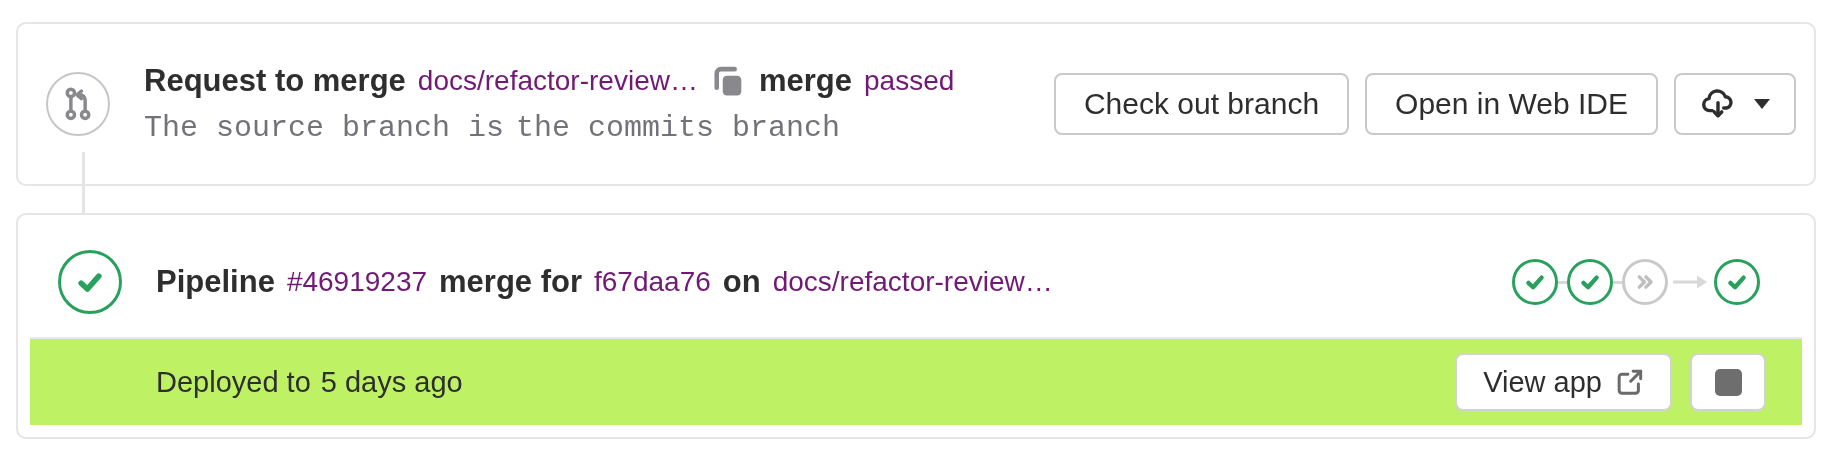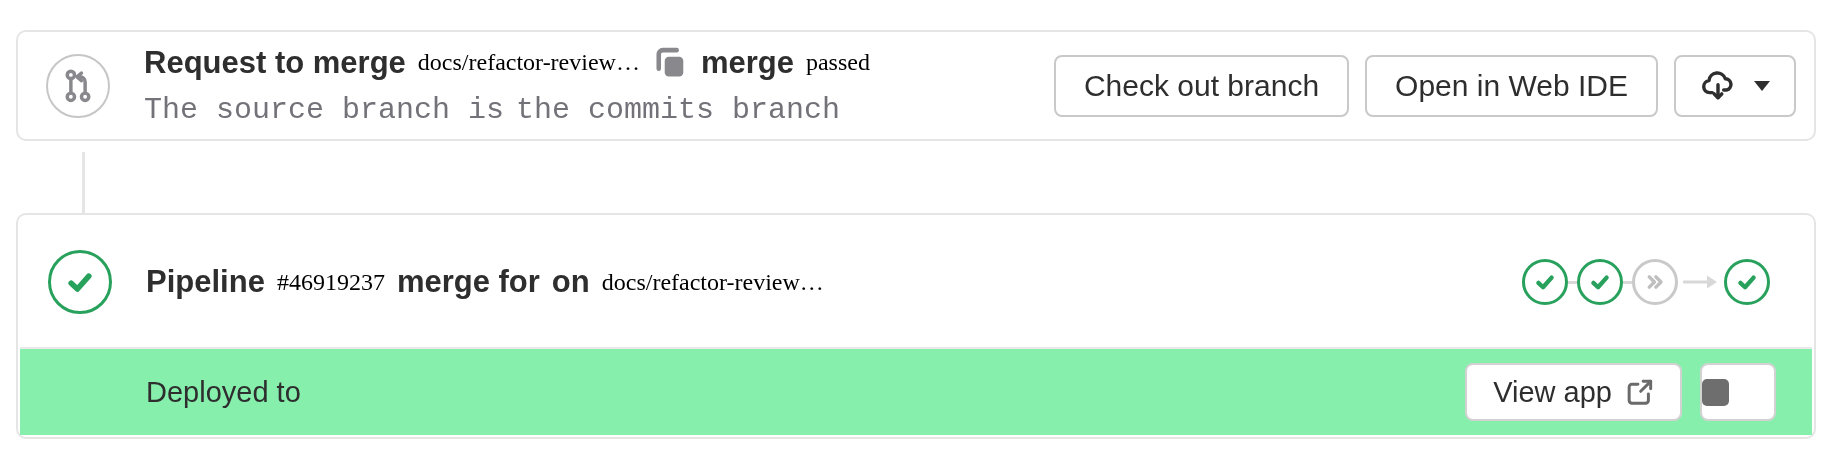--- a/index.html
+++ b/index.html
@@ -11,42 +11,42 @@
     color:#2e2e2e;
     position:relative;
     overflow:hidden;
   }
   .card {
     position:absolute; left:16px; width:1800px;
     background:#fff;
     border:2px solid #e5e5e5;
     border-radius:10px;
   }
-  .mr-card { top:22px; height:111px; display:flex; align-items:center; padding:0 18px 0 28px;margin-top:8px; }
+  .mr-card { top:22px; height:164px; display:flex; align-items:center; padding:0 18px 0 28px; }
   .connector { position:absolute; left:82px; top:152px; width:3px; height:63px; background:#e5e5e5; }
-  .pipeline-card { top:213px; height:226px; display:flex; flex-direction:column; overflow:hidden; padding:2px; }
+  .pipeline-card { top:213px; height:226px; display:flex; flex-direction:column; overflow:hidden; padding:12px; }
 
   .round-icon {
     flex:0 0 auto;
     width:64px; height:64px; border-radius:50%;
     display:flex; align-items:center; justify-content:center;
     background:#fff;
   }
   .mr-avatar { border:2px solid #c6c6c6; }
   .ci-status { border:3px solid #28a15c; }
 
   .mr-text { margin-left:34px; display:flex; flex-direction:column; justify-content:center; }
   .line { display:flex; align-items:center; }
   .line1 { font-size:31px; font-weight:700; color:#2e2e2e; margin-bottom:12px; }
   .line2 { font-size:30px; font-weight:400; color:#737278;font-family:Liberation Mono, monospace; }
   .gap > * { margin-right:12px; }
   .gap > *:last-child { margin-right:0; }
   .mono-link {
-    font-family:Liberation Serif, serif;
-    font-weight:400; font-size:24px; color:#000000;
+    font-family:Liberation Sans, sans-serif;
+    font-weight:400; font-size:28px; color:#701a75;
     text-decoration:none; cursor:pointer; white-space:nowrap;
   }
   .text-link { color:#1f75cb; text-decoration:none; cursor:pointer; }
 
   .copy-btn {
     background:none; border:none; padding:0 2px; cursor:pointer;
     display:flex; align-items:center; justify-content:center;
   }
 
   .mr-actions { margin-left:auto; display:flex; align-items:center; }
@@ -75,32 +75,32 @@
     width:46px; height:46px; border-radius:50%;
     border:3px solid #28a15c; background:#fff;
     display:flex; align-items:center; justify-content:center;
     cursor:pointer;
   }
   .stage.skipped { border-color:#c9c9c9; }
   .stage-link { width:9px; height:3px; background:#d8d8d8; }
   .ds-arrow { margin:0 5px; display:flex; align-items:center; }
 
   .deploy-row {
-    height:88px; background:#86efac;
+    height:88px; background:#bef264;
     border-top:2px solid #e9e9e9;
     display:flex; align-items:center;
     padding:0 36px 0 126px;
     font-size:29px; color:#2e2e2e;
   }
   .deploy-row .gap > * { margin-right:10px; }
   .deploy-actions { margin-left:auto; display:flex; align-items:center; }
   .btn-small {
     height:58px; font-size:29px;
     border:2px solid #d2d2d2; border-radius:8px; background:#fff;
-    display:inline-flex; align-items:center; 
+    display:inline-flex; align-items:center; justify-content:center;
     padding:0 26px; cursor:pointer; color:#2e2e2e;
     font-family:"Liberation Sans", sans-serif;
   }
   .btn-stop { width:76px; padding:0; margin-left:18px; }
   .stop-square { width:27px; height:27px; background:#6e6e6e; border-radius:5px; }
   svg { display:block; }
 </style>
 </head>
 <body>
 
@@ -165,20 +165,21 @@
     <div class="round-icon ci-status">
       <svg width="32" height="32" viewBox="0 0 16 16">
         <polyline points="3.6,8.6 6.7,11.5 12.4,5.1" fill="none" stroke="#28a15c" stroke-width="2.8" stroke-linecap="round" stroke-linejoin="round"></polyline>
       </svg>
     </div>
 
     <div class="pl-text line gap">
       <span class="pl-bold">Pipeline</span>
       <a class="mono-link">#46919237</a>
       <span class="pl-bold">merge for</span>
+      <a class="mono-link">f67daa76</a>
       <span class="pl-bold">on</span>
       <a class="mono-link">docs/refactor-review…</a>
     </div>
 
     <div class="mini-pipeline">
       <div class="stage">
         <svg width="24" height="24" viewBox="0 0 16 16">
             <polyline points="3.6,8.6 6.7,11.5 12.4,5.1" fill="none" stroke="#28a15c" stroke-width="2.9" stroke-linecap="round" stroke-linejoin="round"></polyline>
           </svg>
       </div>
@@ -207,20 +208,21 @@
         <svg width="24" height="24" viewBox="0 0 16 16">
             <polyline points="3.6,8.6 6.7,11.5 12.4,5.1" fill="none" stroke="#28a15c" stroke-width="2.9" stroke-linecap="round" stroke-linejoin="round"></polyline>
           </svg>
       </div>
     </div>
   </div>
 
   <div class="deploy-row">
     <div class="line gap">
       <span>Deployed to</span>
+      <span>5 days ago</span>
     </div>
     <div class="deploy-actions">
       <button class="btn-small">
         <span>View app</span>
         <svg width="28" height="28" viewBox="0 0 16 16" style="margin-left:14px">
           <g fill="none" stroke="#6a6a6a" stroke-width="1.7" stroke-linecap="round" stroke-linejoin="round">
             <path d="M12.8,9.2 v3.6 a1.6,1.6 0 0 1 -1.6,1.6 H3.4 a1.6,1.6 0 0 1 -1.6,-1.6 V5.2 a1.6,1.6 0 0 1 1.6,-1.6 h3.4"></path>
             <polyline points="9.8,1.9 14.1,1.9 14.1,6.2"></polyline>
             <line x1="14.1" y1="1.9" x2="8.4" y2="7.6"></line>
           </g>

